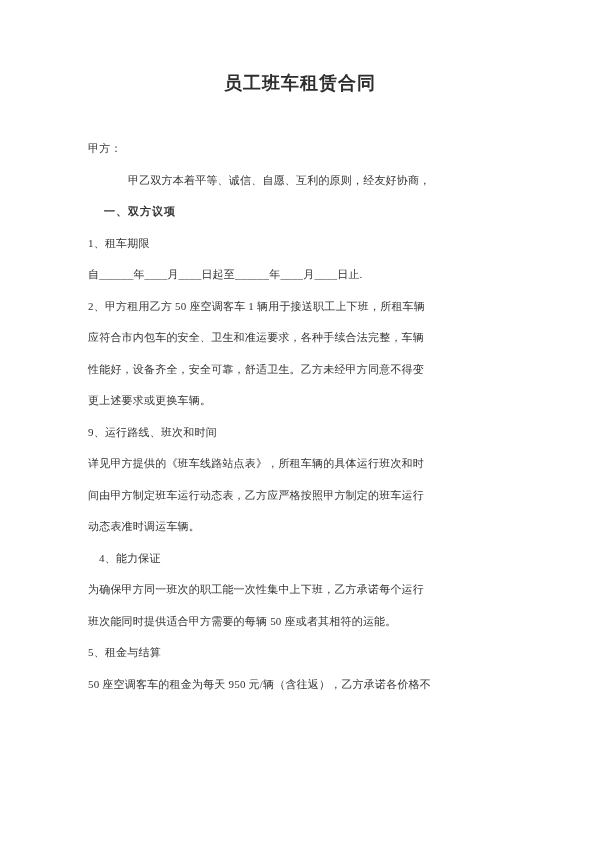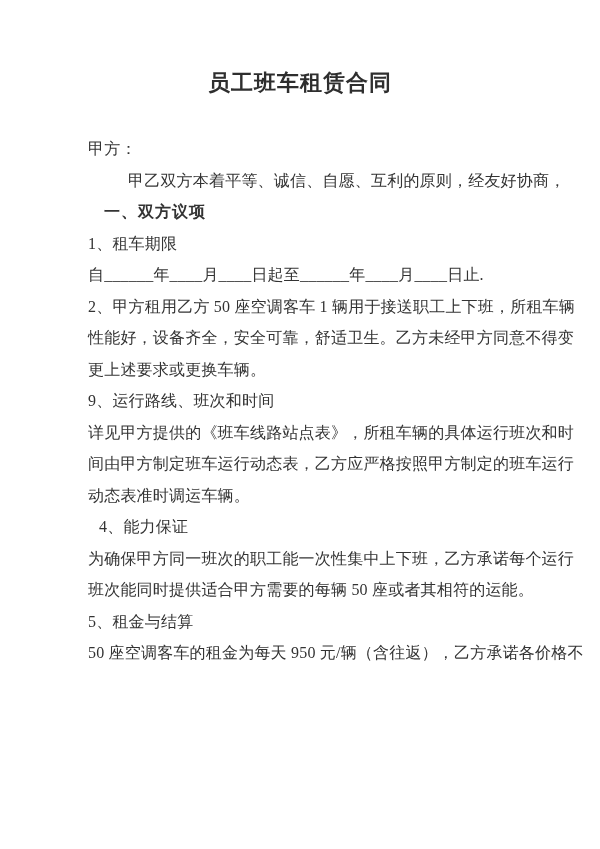--- a/index.html
+++ b/index.html
@@ -12,32 +12,32 @@
     width: 600px;
     height: 849px;
     background: #ffffff;
     overflow: hidden;
     font-family: "Liberation Serif", serif;
     color: #333333;
   }
   .doc-title {
     margin: 0;
     padding-top: 66px;
-    font-size: 22px;
+    font-size: 18px;
     line-height: 34px;
     font-weight: bold;
     text-align: center;
     letter-spacing: 1px;
     color: #2e2e2e;
   }
   .doc-lines {
     margin: 33px 88px 0 88px;
   }
   .line {
-    font-size: 16px;
+    font-size: 11px;
     line-height: 31.5px;
     white-space: nowrap;
     letter-spacing: 0.2px;
   }
   .line.heading {
     font-weight: bold;
     letter-spacing: 1px;
     margin-left: 16px;
   }
   .line.indent {
@@ -52,20 +52,21 @@
 
 <div class="page">
   <h1 class="doc-title">员工班车租赁合同</h1>
   <div class="doc-lines">
       <div class="line body">甲方：</div>
       <div class="line indent">甲乙双方本着平等、诚信、自愿、互利的原则，经友好协商，</div>
       <div class="line heading">一、双方议项</div>
       <div class="line body">1、租车期限</div>
       <div class="line body">自______年____月____日起至______年____月____日止.</div>
       <div class="line body">2、甲方租用乙方 50 座空调客车 1 辆用于接送职工上下班，所租车辆</div>
+      <div class="line body">应符合市内包车的安全、卫生和准运要求，各种手续合法完整，车辆</div>
       <div class="line body">性能好，设备齐全，安全可靠，舒适卫生。乙方未经甲方同意不得变</div>
       <div class="line body">更上述要求或更换车辆。</div>
       <div class="line body">9、运行路线、班次和时间</div>
       <div class="line body">详见甲方提供的《班车线路站点表》，所租车辆的具体运行班次和时</div>
       <div class="line body">间由甲方制定班车运行动态表，乙方应严格按照甲方制定的班车运行</div>
       <div class="line body">动态表准时调运车辆。</div>
       <div class="line small-indent">4、能力保证</div>
       <div class="line body">为确保甲方同一班次的职工能一次性集中上下班，乙方承诺每个运行</div>
       <div class="line body">班次能同时提供适合甲方需要的每辆 50 座或者其相符的运能。</div>
       <div class="line body">5、租金与结算</div>

